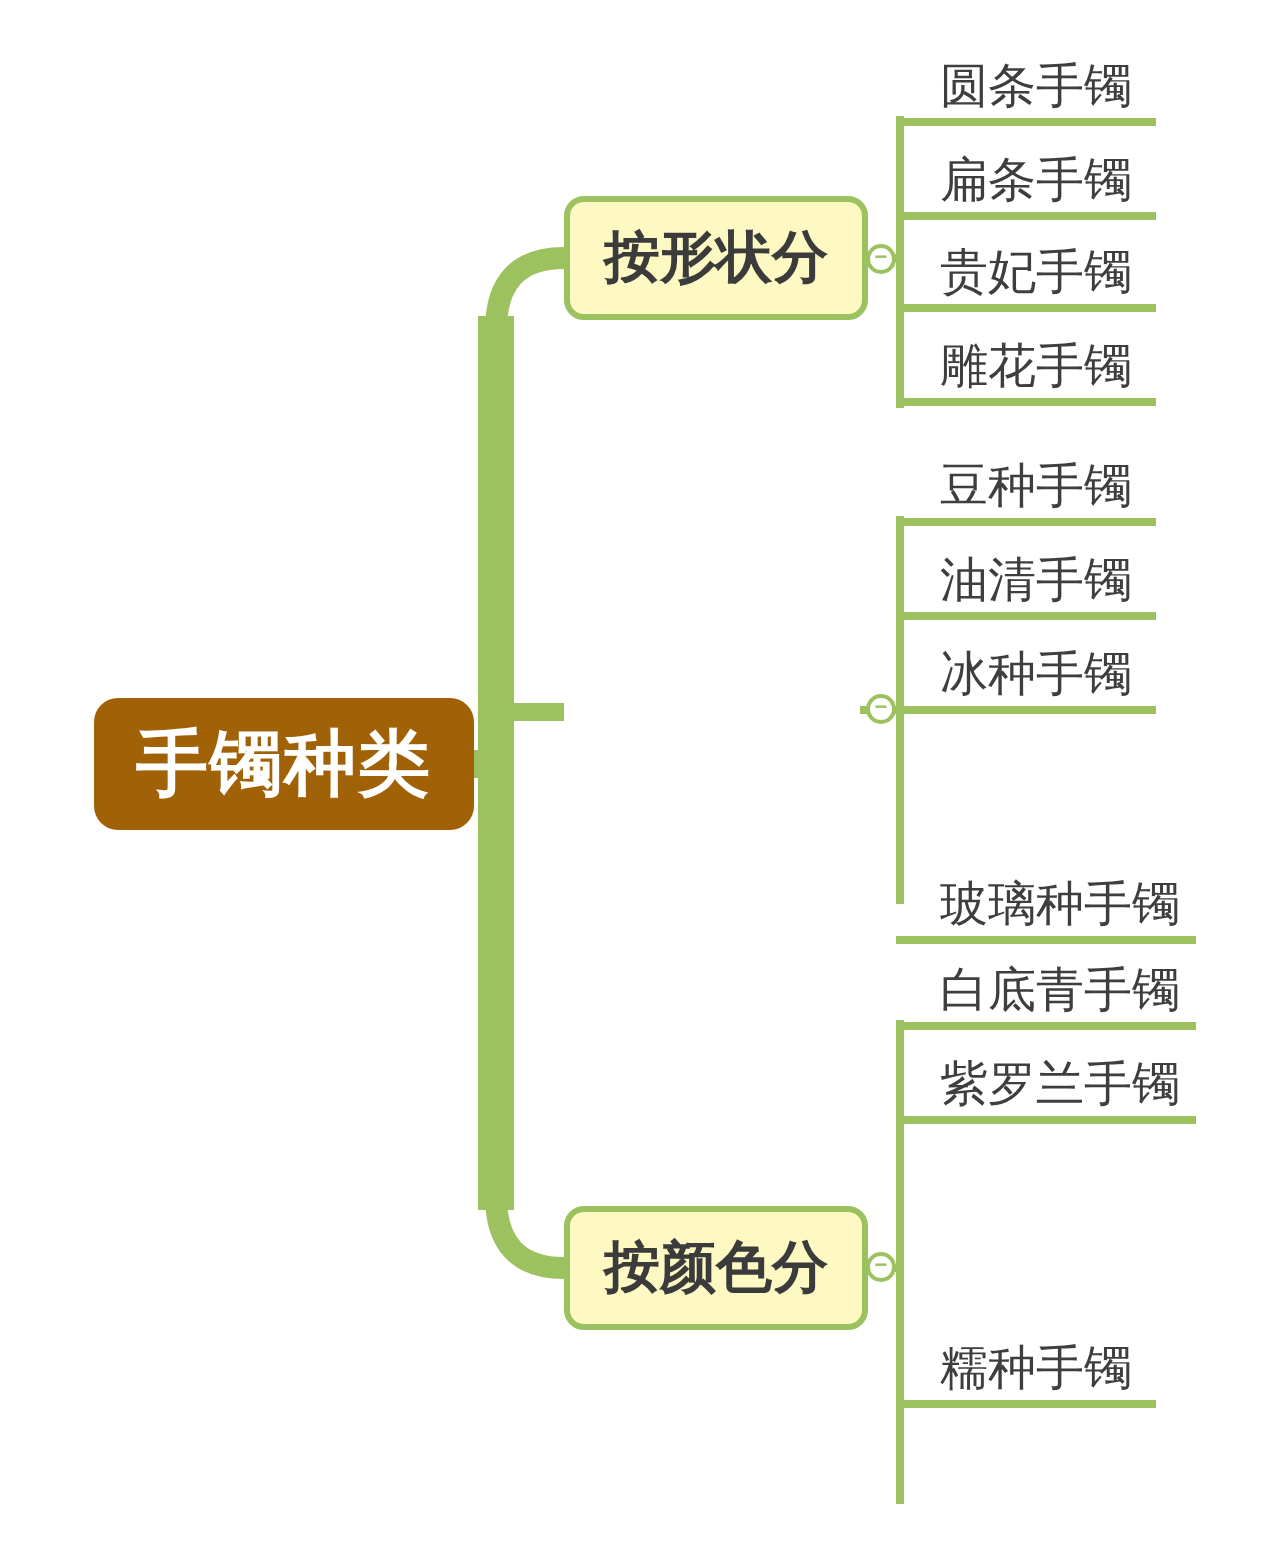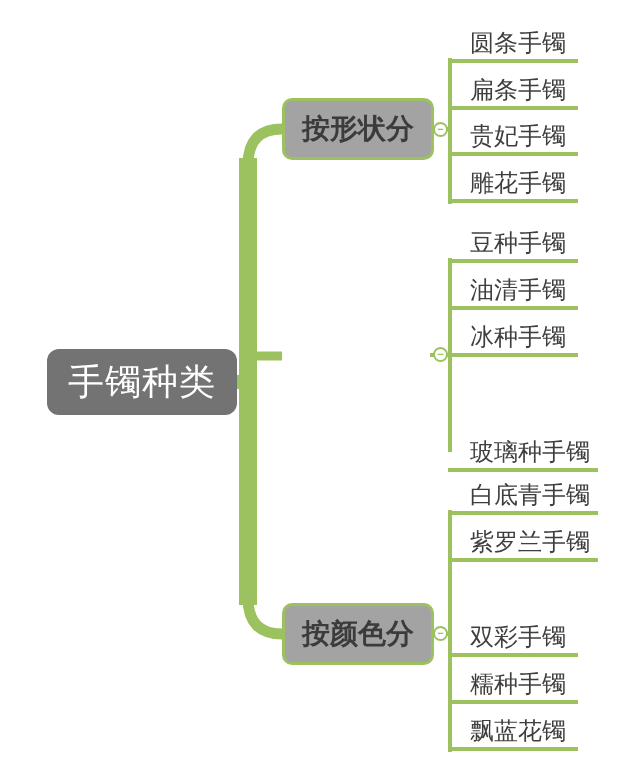--- a/index.html
+++ b/index.html
@@ -3,26 +3,26 @@
 <meta charset="utf-8">
 <style>
   html,body{margin:0;padding:0;background:#ffffff;}
   .canvas{
     position:relative;width:640px;height:780px;background:#ffffff;
     font-family:"Liberation Sans","DejaVu Sans",sans-serif;overflow:hidden;
   }
   .connector-layer{position:absolute;left:0;top:0;z-index:0;}
   .root-node{
     position:absolute;left:47px;top:349px;width:190px;height:66px;
-    background:#737373;border-radius:12px;display:flex;align-items:center;justify-content:center;
-    color:#ffffff;font-size:36px;font-weight:400;letter-spacing:1px;z-index:2;
+    background:#a16207;border-radius:12px;display:flex;align-items:center;justify-content:center;
+    color:#ffffff;font-size:36px;font-weight:700;letter-spacing:1px;z-index:2;
   }
   .branch-node{
     position:absolute;left:282px;width:152px;height:62px;box-sizing:border-box;
-    background:#a3a3a3;border:3px solid #9cc25f;border-radius:10px;
+    background:#fef9c3;border:3px solid #9cc25f;border-radius:10px;
     display:flex;align-items:center;justify-content:center;
     color:#3b3b3b;font-size:28px;font-weight:700;z-index:2;
   }
   .leaf-stub{position:absolute;left:430px;width:22px;height:4px;background:#9cc25f;z-index:1;}
   .collapse-btn{
     position:absolute;left:433px;width:15px;height:15px;box-sizing:border-box;
     background:#ffffff;border:2px solid #9cc25f;border-radius:50%;
     display:flex;align-items:center;justify-content:center;
     color:#9cc25f;font-size:11px;line-height:11px;font-weight:700;z-index:3;cursor:pointer;
   }
@@ -95,23 +95,17 @@
   <div class="leaf w5" style="top:430px">
       <span>玻璃种手镯</span>
     </div>
 
   <div class="leaf w5" style="top:473px">
       <span>白底青手镯</span>
     </div>
   <div class="leaf w5" style="top:520px">
       <span>紫罗兰手镯</span>
     </div>
-  <div class="leaf w4" style="top:615px">
-      <span>双彩手镯</span>
-    </div>
   <div class="leaf w4" style="top:662px">
       <span>糯种手镯</span>
-    </div>
-  <div class="leaf w4" style="top:709px">
-      <span>飘蓝花镯</span>
     </div>
 
 </div>
 
 </body></html>

